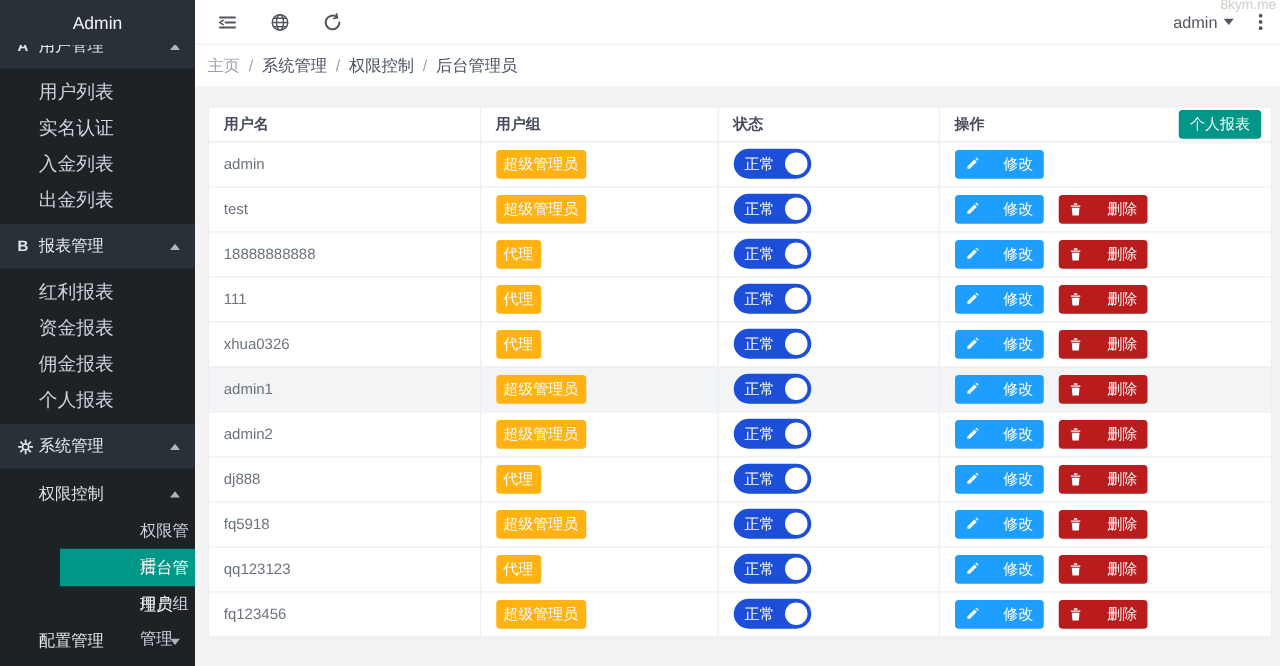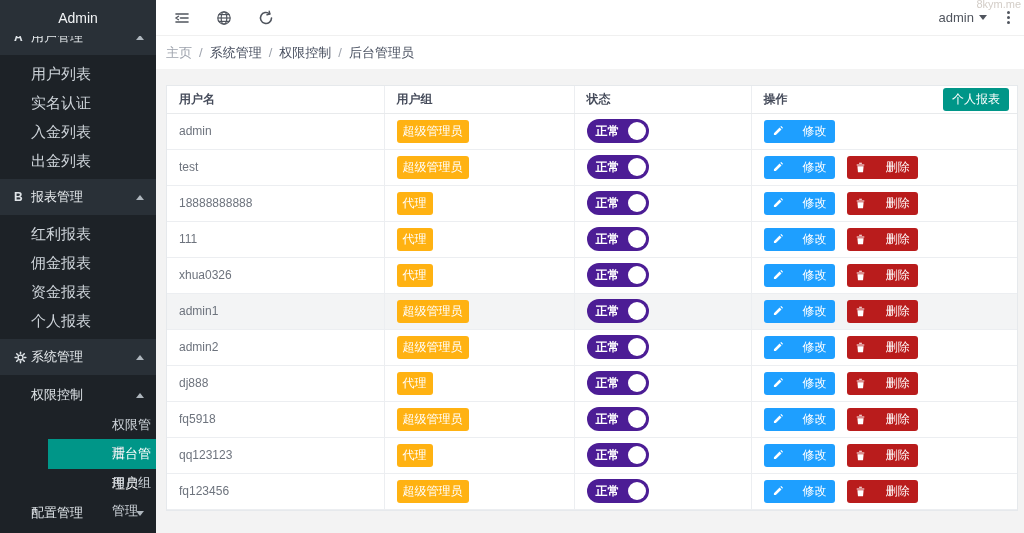--- a/index.html
+++ b/index.html
@@ -49,22 +49,22 @@
   th { height:27px; text-align:left; padding:0 0 0 12px; color:#464c5b; font-weight:bold;
        border-bottom:1px solid #e8eaec; border-right:1px solid #eceef1; }
   th:last-child { border-right:none;font-family:Liberation Mono, monospace; }
   td { height:36px; padding:0 0 0 12px; color:#6d737d; border-bottom:1px solid #eceef1; border-right:1px solid #eceef1; }
   td:last-child { border-right:none; }
   tr.hl td { background:#f3f4f5; }
   .th-ops { display:flex; align-items:center; justify-content:space-between; padding-right:8px; }
 
   .badge { display:inline-block; background:#ffb212; color:#ffffff; font-size:12px; padding:3px 6px; border-radius:3px; }
 
-  .switch { display:inline-flex; align-items:center; width:62px; height:24px; background:#4c1d95; border-radius:12px;
-            position:relative; cursor:pointer;font-weight:bold; }
+  .switch { display:inline-flex; align-items:center; width:62px; height:24px; background:#1d4ed8; border-radius:12px;
+            position:relative; cursor:pointer; }
   .switch-label { color:#ffffff; font-size:12px; margin-left:9px; }
   .switch-knob { position:absolute; right:3px; top:3px; width:18px; height:18px; background:#ffffff; border-radius:50%; }
 
   .btn { display:inline-flex; align-items:center; gap:20px; height:23px; padding:0 8px; border:none; border-radius:3px;
          color:#ffffff; font-size:12px; cursor:pointer; font-family:inherit; }
   .btn svg { flex:0 0 auto; }
   .btn-edit { background:#1e9fff; margin-right:9px; }
   .btn-del { background:#b91c1c; }
   .btn-add { background:#009688; color:#ffffff; border:none; border-radius:3px; height:23px; padding:0 9px;
              font-size:12px; cursor:pointer; font-family:inherit; }
@@ -92,22 +92,22 @@
         <div class="m-item">出金列表</div>
       </div>
 
       <div class="m-section">
         <span class="sec-icon">B</span>
         <span class="sec-label">报表管理</span>
         <span class="arrow-up"></span>
       </div>
       <div class="submenu">
         <div class="m-item">红利报表</div>
+        <div class="m-item">资金报表</div>
         <div class="m-item">佣金报表</div>
-        <div class="m-item">资金报表</div>
         <div class="m-item">个人报表</div>
       </div>
 
       <div class="m-section">
         <span class="sec-icon">
           <svg width="13" height="13" viewBox="0 0 16 16" fill="none" stroke="currentColor">
             <circle cx="8" cy="8" r="3" stroke-width="1.6"></circle>
             <g stroke-width="1.8" stroke-linecap="round">
               <line x1="12.6" y1="8" x2="14.6" y2="8"></line>
                 <line x1="11.25" y1="11.25" x2="12.7" y2="12.7"></line>

